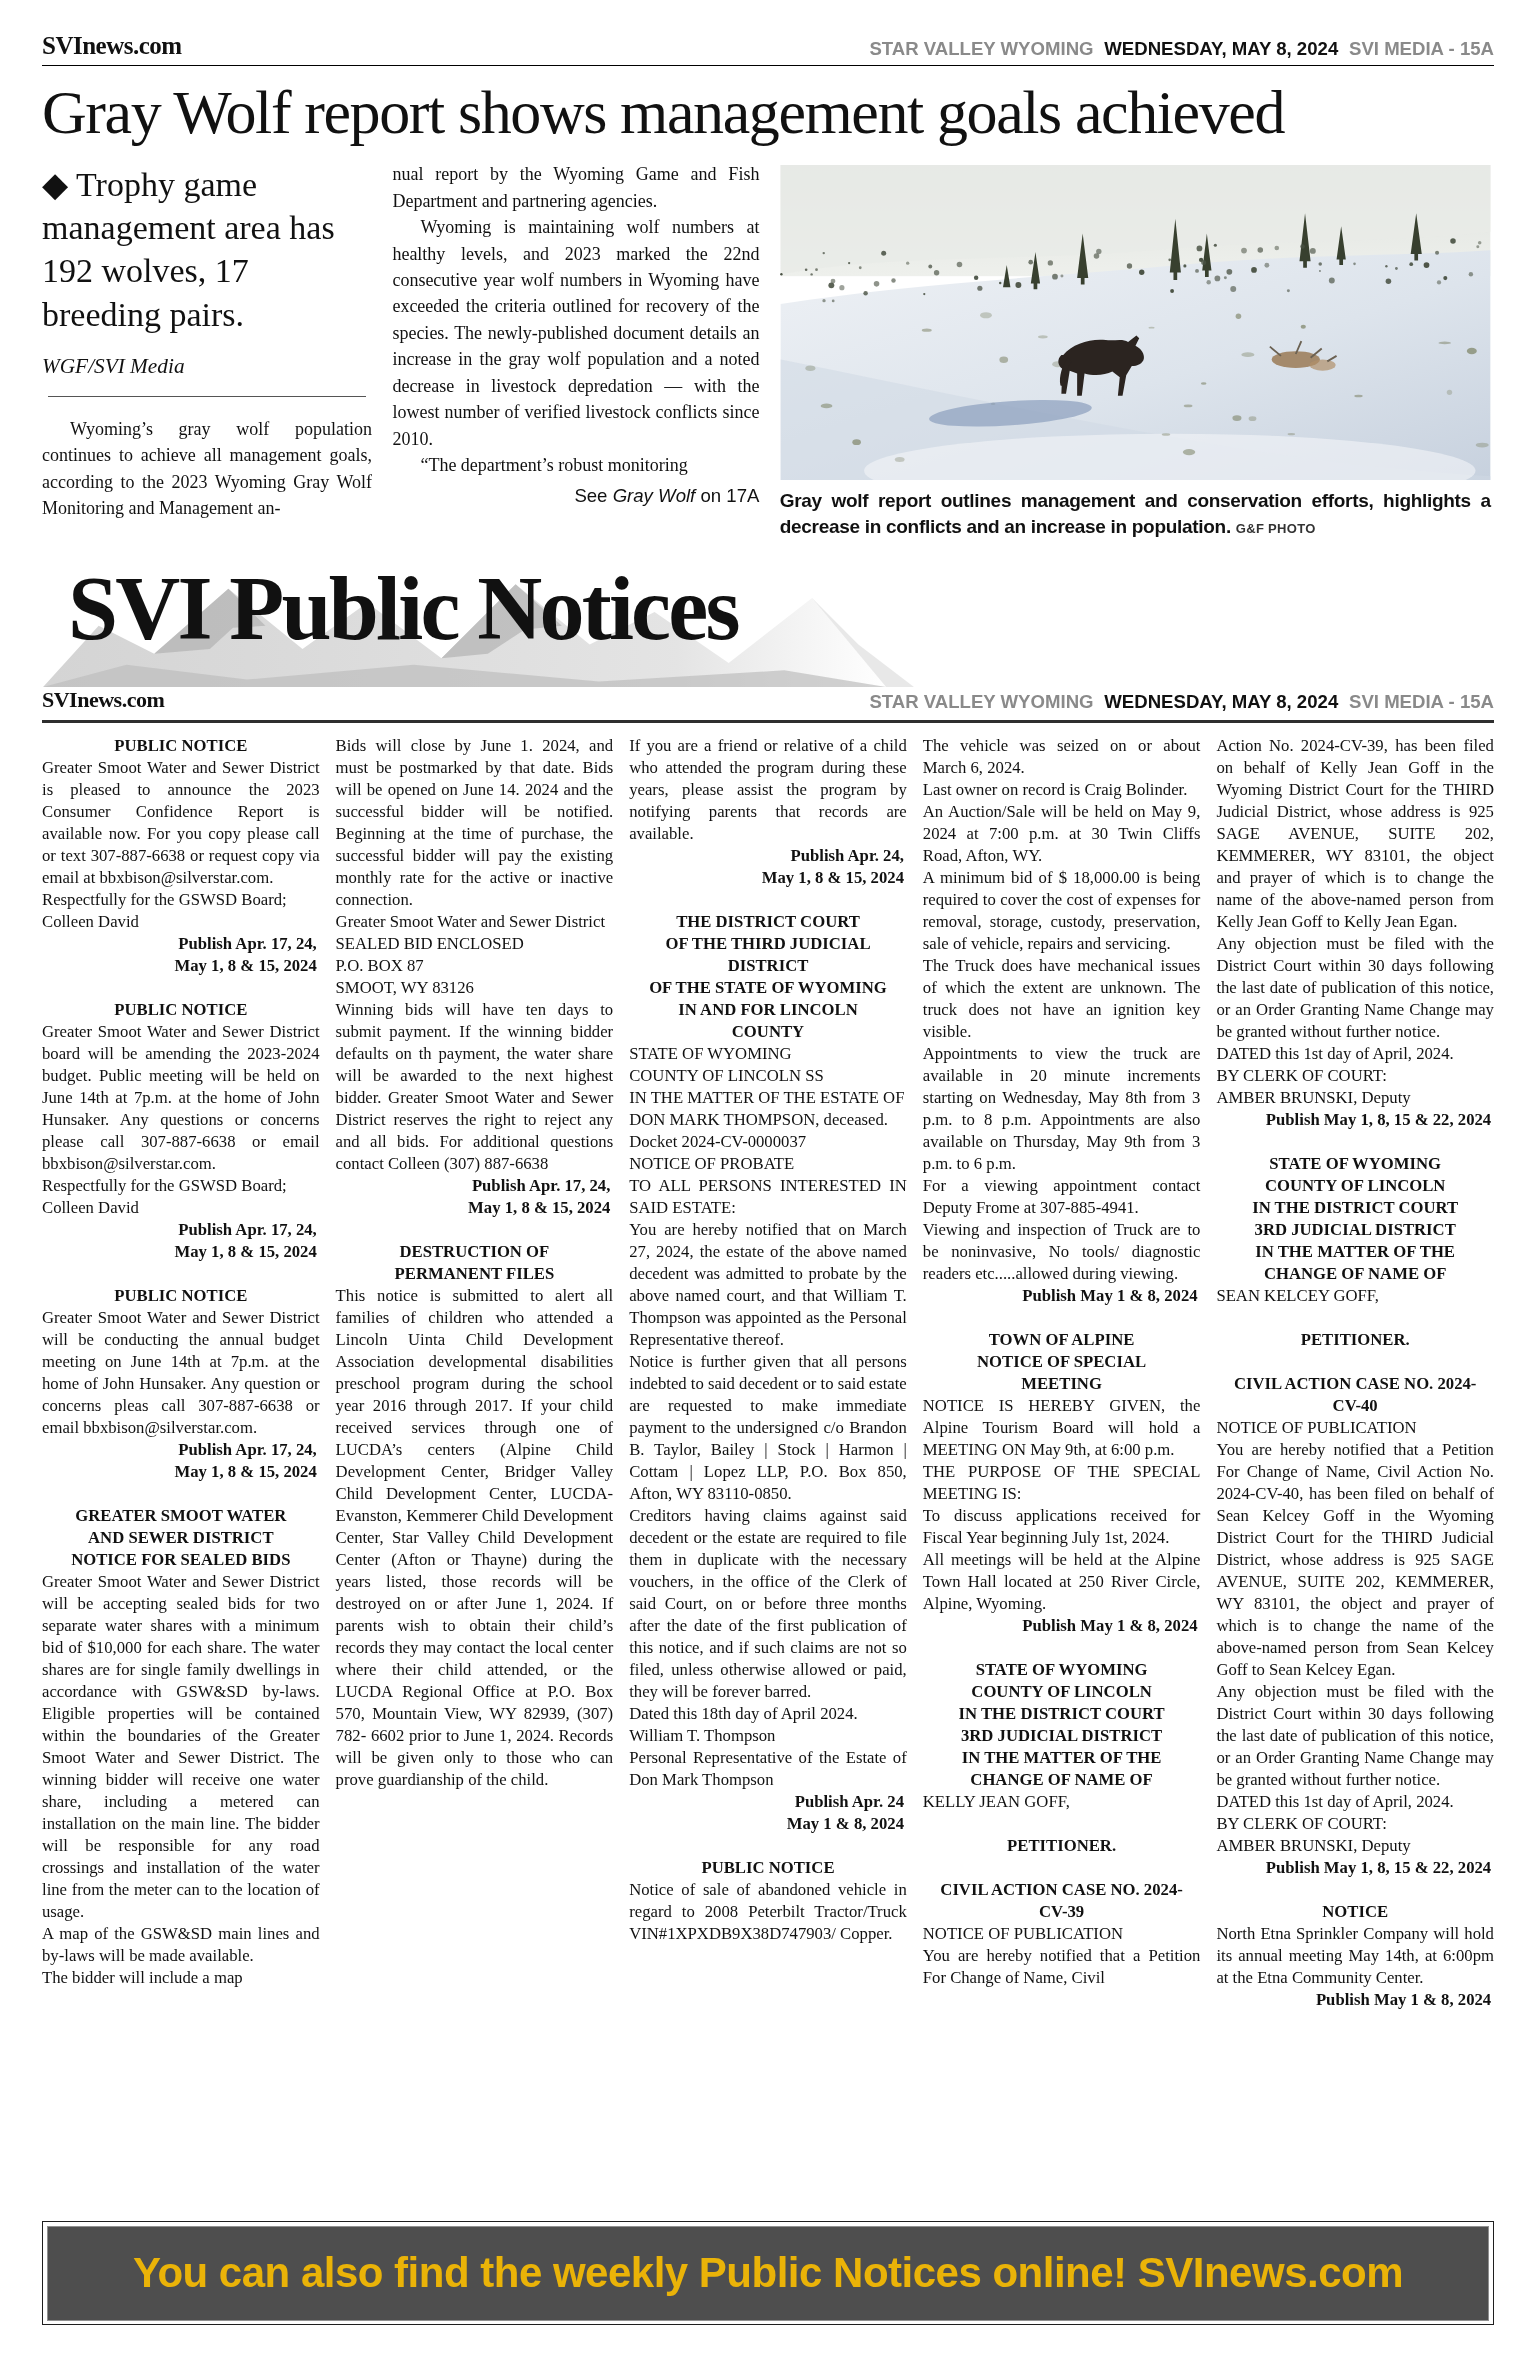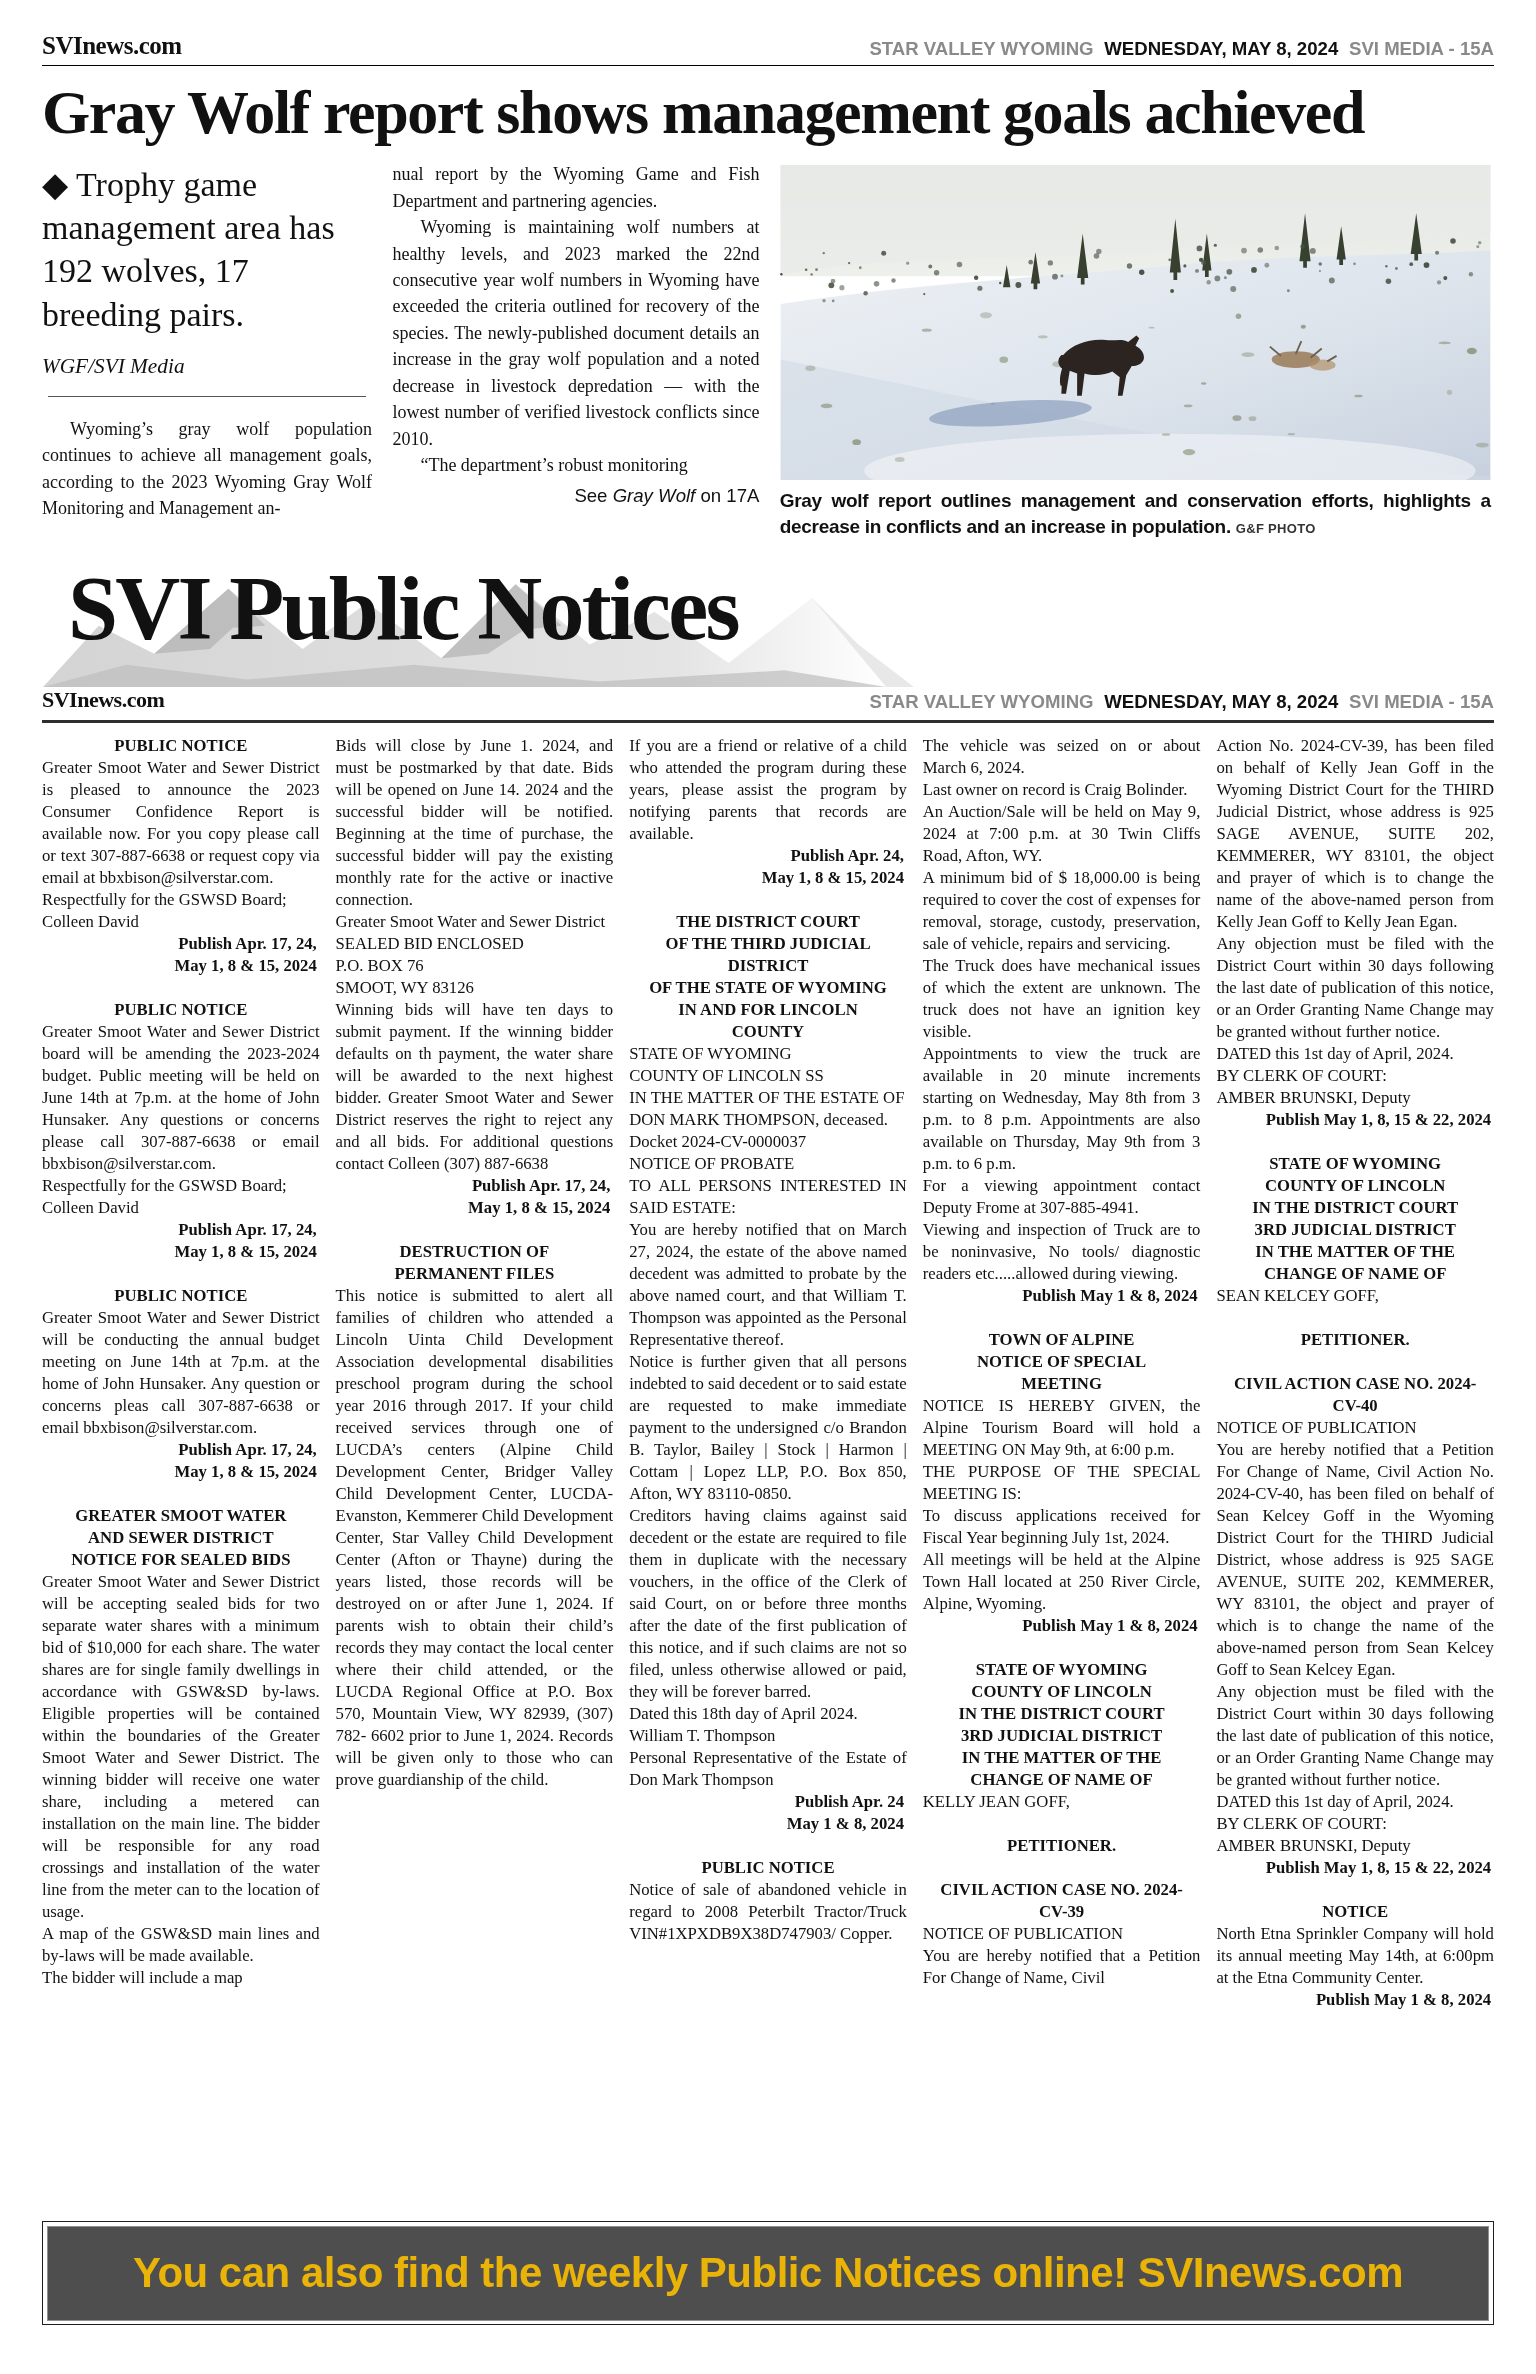--- a/index.html
+++ b/index.html
@@ -13,21 +13,21 @@
     font-family:"Liberation Serif",serif;padding:32px 42px 0;overflow:hidden;
   }
   
   .hdr{display:flex;justify-content:space-between;align-items:flex-end;
     border-bottom:1.9px solid #000;padding-bottom:4.6px;}
   .brand{font-weight:700;font-size:25px;letter-spacing:-0.5px;}
   .meta{font-family:"Liberation Sans",sans-serif;font-weight:700;font-size:18.6px;}
   .meta .dim{color:var(--dim);}
   .meta span{margin-left:5.6px;}
   
-  .headline{font-size:62px;font-weight:700;letter-spacing:-1.4px;margin:15px 0 18.6px;line-height:1.0;}
+  .headline{font-size:62px;font-weight:400;letter-spacing:-1.4px;margin:15px 0 18.6px;line-height:1.0;}
   .article{display:flex;gap:20.4px;}
   .acol1{width:330px;flex:none;}
   .acol2{width:367px;flex:none;}
   .aphoto{width:711px;flex:none;}
   .deck{font-size:34px;line-height:1.27;margin:1.9px 0 0;}
   .byline{font-style:italic;font-size:21.3px;margin:18.6px 0 0;}
   .colrule{border-bottom:1.9px solid #555;margin:16.7px 5.6px 18.6px;}
   .body-text{font-size:18px;line-height:1.47;text-align:justify;}
   .body-text p{margin:0;text-indent:28px;}
   .body-text p.noindent{text-indent:0;}
@@ -293,21 +293,21 @@
 AND SEWER DISTRICT
 NOTICE FOR SEALED BIDS</div>
       <div class="b-p">Greater Smoot Water and Sewer District will be accepting sealed bids for two separate water shares with a minimum bid of $10,000 for each share. The water shares are for single family dwellings in accordance with GSW&amp;SD by-laws. Eligible properties will be contained within the boundaries of the Greater Smoot Water and Sewer District. The winning bidder will receive one water share, including a metered can installation on the main line. The bidder will be responsible for any road crossings and installation of the water line from the meter can to the location of usage.</div>
       <div class="b-p">A map of the GSW&amp;SD main lines and by-laws will be made available.</div>
       <div class="b-p">The bidder will include a map</div>
     </div>
     <div class="ncol">
       <div class="b-p">Bids will close by June 1. 2024, and must be postmarked by that date. Bids will be opened on June 14. 2024 and the successful bidder will be notified. Beginning at the time of purchase, the successful bidder will pay the existing monthly rate for the active or inactive connection.</div>
       <div class="b-p">Greater Smoot Water and Sewer District</div>
       <div class="b-l">SEALED BID ENCLOSED</div>
-      <div class="b-l">P.O. BOX 76</div>
+      <div class="b-l">P.O. BOX 87</div>
       <div class="b-l">SMOOT, WY 83126</div>
       <div class="b-p">Winning bids will have ten days to submit payment. If the winning bidder defaults on th payment, the water share will be awarded to the next highest bidder. Greater Smoot Water and Sewer District reserves the right to reject any and all bids. For additional questions contact Colleen (307) 887-6638</div>
       <div class="b-pub">Publish Apr. 17, 24,
 May 1, 8 &amp; 15, 2024</div>
       <div class="b-h">DESTRUCTION OF
 PERMANENT FILES</div>
       <div class="b-p">This notice is submitted to alert all families of children who attended a Lincoln Uinta Child Development Association developmental disabilities preschool program during the school year 2016 through 2017. If your child received services through one of LUCDA’s centers (Alpine Child Development Center, Bridger Valley Child Development Center, LUCDA-Evanston, Kemmerer Child Development Center, Star Valley Child Development Center (Afton or Thayne) during the years listed, those records will be destroyed on or after June 1, 2024. If parents wish to obtain their child’s records they may contact the local center where their child attended, or the LUCDA Regional Office at P.O. Box 570, Mountain View, WY 82939, (307) 782- 6602 prior to June 1, 2024. Records will be given only to those who can prove guardianship of the child.</div>
     </div>
     <div class="ncol">
       <div class="b-p">If you are a friend or relative of a child who attended the program during these years, please assist the program by notifying parents that records are available.</div>

